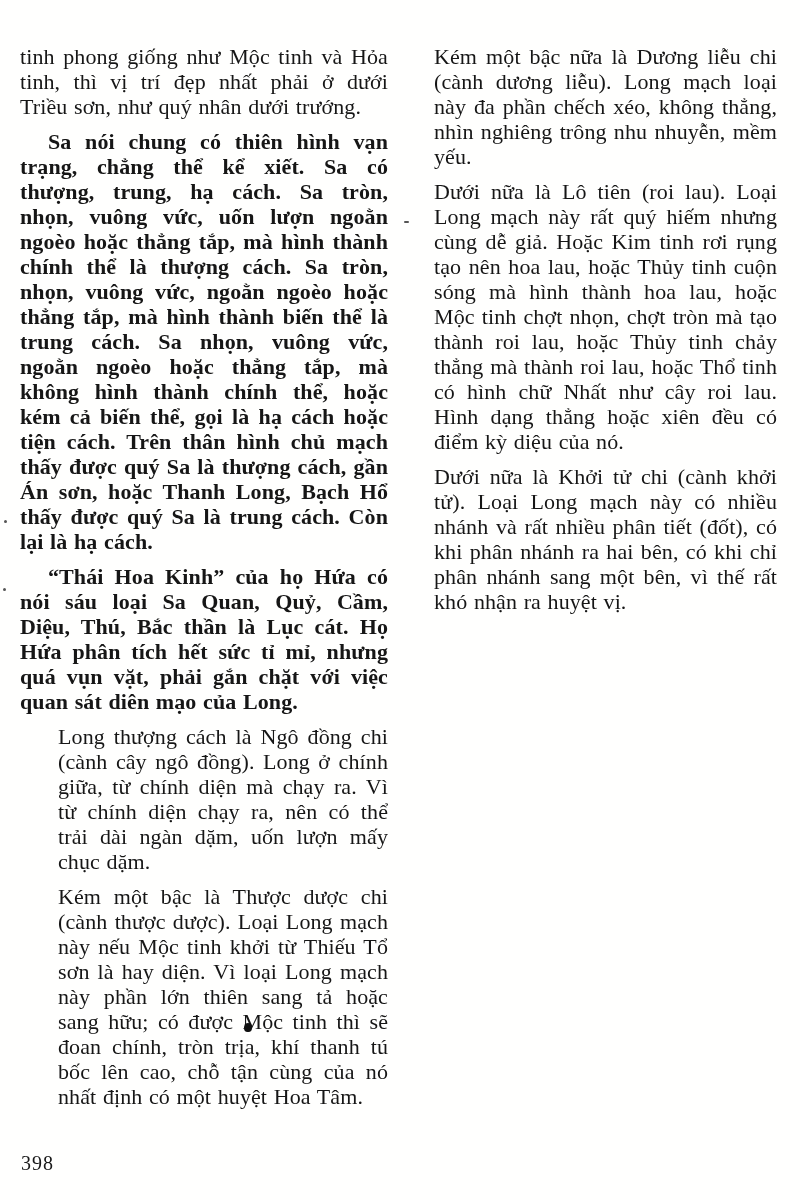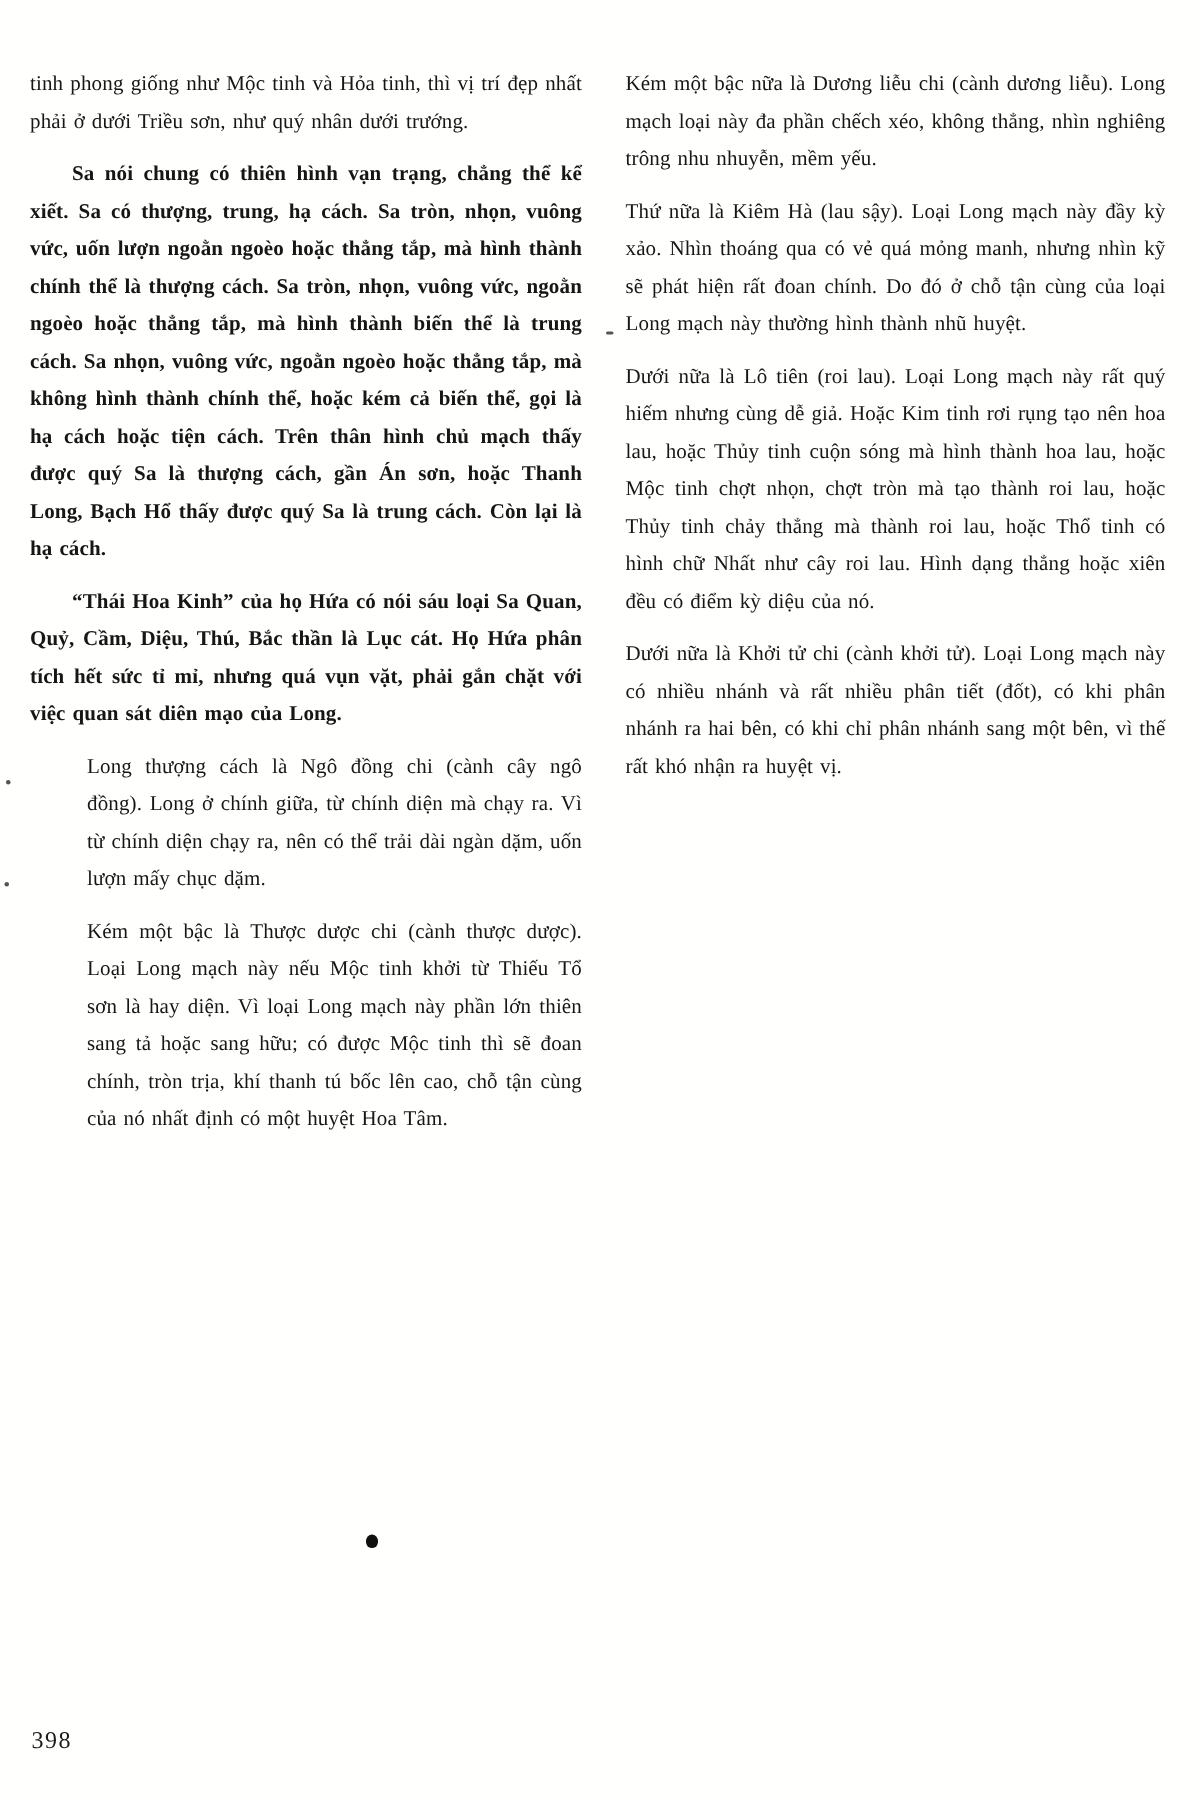--- a/index.html
+++ b/index.html
@@ -24,51 +24,51 @@
     width: 756px;
     display: flex;
     gap: 21px;
   }
   .col {
     width: 368px;
     flex: 0 0 368px;
   }
   .col p {
     margin: 0 0 10px 0;
-    font-size: 14px;
+    font-size: 22px;
     line-height: 25px;
     text-align: justify;
     letter-spacing: 0.1px;
     word-spacing: 1px;
     color: #161616;
     -webkit-font-smoothing: antialiased;
   }
   
   .p-indent { text-indent: 28px; font-weight: bold; }
   
   .p-plain { text-indent: 0; }
   
   .col-left .p-block { margin-left: 38px; }
-  .col-right .p-block { margin-left: 8px; }
+  .col-right .p-block { margin-left: 25px; }
   .p-block { text-indent: 0; }
 
   .ink-dot {
     position: absolute;
     left: 244px;
     top: 1023px;
     width: 8px;
     height: 9px;
     background: #101010;
     border-radius: 50% 50% 45% 45%;
   }
   .page-number {
     position: absolute;
     left: 21px;
     top: 1152px;
-    font-size: 16px;
+    font-size: 20px;
     letter-spacing: 1px;
     color: #1a1a1a;
   }
   .speck {
     position: absolute;
     background: #555;
     border-radius: 50%;
   }
   .speck-1 { left: 4px;  top: 520px; width: 3px; height: 3px; }
   .speck-2 { left: 3px;  top: 588px; width: 3px; height: 3px; }
@@ -84,21 +84,20 @@
     <div class="col col-left">
       <p class="p-plain">tinh phong giống như Mộc tinh và Hỏa tinh, thì vị trí đẹp nhất phải ở dưới Triều sơn, như quý nhân dưới trướng.</p>
       <p class="p-indent">Sa nói chung có thiên hình vạn trạng, chẳng thể kể xiết. Sa có thượng, trung, hạ cách. Sa tròn, nhọn, vuông vức, uốn lượn ngoằn ngoèo hoặc thẳng tắp, mà hình thành chính thể là thượng cách. Sa tròn, nhọn, vuông vức, ngoằn ngoèo hoặc thẳng tắp, mà hình thành biến thể là trung cách. Sa nhọn, vuông vức, ngoằn ngoèo hoặc thẳng tắp, mà không hình thành chính thể, hoặc kém cả biến thể, gọi là hạ cách hoặc tiện cách. Trên thân hình chủ mạch thấy được quý Sa là thượng cách, gần Án sơn, hoặc Thanh Long, Bạch Hổ thấy được quý Sa là trung cách. Còn lại là hạ cách.</p>
       <p class="p-indent">“Thái Hoa Kinh” của họ Hứa có nói sáu loại Sa Quan, Quỷ, Cầm, Diệu, Thú, Bắc thần là Lục cát. Họ Hứa phân tích hết sức tỉ mỉ, nhưng quá vụn vặt, phải gắn chặt với việc quan sát diên mạo của Long.</p>
       <p class="p-block">Long thượng cách là Ngô đồng chi (cành cây ngô đồng). Long ở chính giữa, từ chính diện mà chạy ra. Vì từ chính diện chạy ra, nên có thể trải dài ngàn dặm, uốn lượn mấy chục dặm.</p>
       <p class="p-block">Kém một bậc là Thược dược chi (cành thược dược). Loại Long mạch này nếu Mộc tinh khởi từ Thiếu Tổ sơn là hay diện. Vì loại Long mạch này phần lớn thiên sang tả hoặc sang hữu; có được Mộc tinh thì sẽ đoan chính, tròn trịa, khí thanh tú bốc lên cao, chỗ tận cùng của nó nhất định có một huyệt Hoa Tâm.</p>
     </div>
 
     <div class="col col-right">
       <p class="p-block">Kém một bậc nữa là Dương liễu chi (cành dương liễu). Long mạch loại này đa phần chếch xéo, không thẳng, nhìn nghiêng trông nhu nhuyễn, mềm yếu.</p>
-      <p class="p-block">Thứ nữa là Kiêm Hà (lau sậy). Loại Long mạch này đầy kỳ xảo. Nhìn thoáng qua có vẻ quá mỏng manh, nhưng nhìn kỹ sẽ phát hiện rất đoan chính. Do đó ở chỗ tận cùng của loại Long mạch này thường hình thành nhũ huyệt.</p>
       <p class="p-block">Dưới nữa là Lô tiên (roi lau). Loại Long mạch này rất quý hiếm nhưng cùng dễ giả. Hoặc Kim tinh rơi rụng tạo nên hoa lau, hoặc Thủy tinh cuộn sóng mà hình thành hoa lau, hoặc Mộc tinh chợt nhọn, chợt tròn mà tạo thành roi lau, hoặc Thủy tinh chảy thẳng mà thành roi lau, hoặc Thổ tinh có hình chữ Nhất như cây roi lau. Hình dạng thẳng hoặc xiên đều có điểm kỳ diệu của nó.</p>
       <p class="p-block">Dưới nữa là Khởi tử chi (cành khởi tử). Loại Long mạch này có nhiều nhánh và rất nhiều phân tiết (đốt), có khi phân nhánh ra hai bên, có khi chỉ phân nhánh sang một bên, vì thế rất khó nhận ra huyệt vị.</p>
     </div>
 
   </div>
 
   <div class="ink-dot"></div>
 
   <div class="speck speck-1"></div>
   <div class="speck speck-2"></div>

